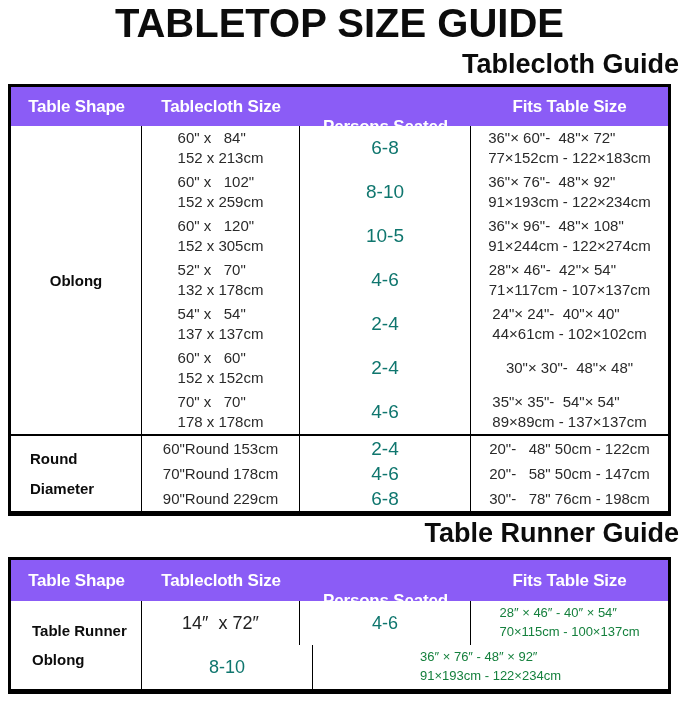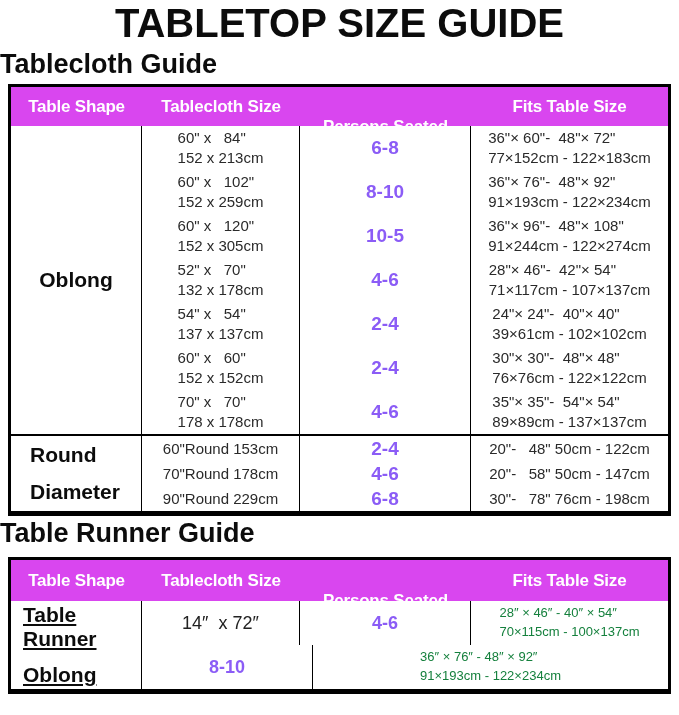--- a/index.html
+++ b/index.html
@@ -15,40 +15,40 @@
   .main-title {
     text-align: center;
     font-size: 40px;
     font-weight: 800;
     letter-spacing: 0px;
     padding-top: 2px;
     line-height: 1.08;
     color: #0c0c0c;
   }
   .section-title {
-    text-align: left;
+    text-align: right;
     font-size: 27px;
     font-weight: 700;
     line-height: 1.15;
     color: #0c0c0c;
   }
   .section-title.first { margin-top: 4px; }
   .section-title.second { margin-top: 2px; }
 
   .guide-table {
     margin: 4px 8px 0 8px;
     border: 3px solid #000;
     border-bottom-width: 5px;
     background: #fff;
   }
   .guide-table.second { margin-top: 8px; }
 
   .thead {
     display: flex;
-    background: #d946ef;
+    background: #8b5cf6;
     color: #fff;
     align-items: center;
   }
   .thead .hcell {
     text-align: center;
     font-weight: 700;
     font-size: 17px;
     letter-spacing: -0.2px;
   }
   .t1 .thead { height: 39px; }
@@ -62,26 +62,26 @@
   .section { display: flex; }
   .section-round { border-top: 2px solid #000; }
 
   .shape-cell {
     width: 131px;
     border-right: 1px solid #000;
     display: flex;
     flex-direction: column;
     justify-content: center;
     font-weight: 700;
-    font-size: 21px;
+    font-size: 15px;
     color: #0c0c0c;
   }
   .shape-cell.centered { align-items: center; }
   .shape-cell.lefty { align-items: flex-start; padding-left: 19px; gap: 13px; }
-  .t2 .shape-cell.lefty { gap: 12px; padding-left: 12px; text-decoration: underline; }
+  .t2 .shape-cell.lefty { gap: 12px; padding-left: 21px; }
 
   .rows { flex: 1; display: flex; flex-direction: column; }
   .row { display: flex; }
   .t1 .section-oblong .row { height: 44px; }
   .t1 .section-round .row { height: 25px; }
   .t2 .row { height: 44px; }
 
   .cell {
     display: flex;
     align-items: center;
@@ -102,22 +102,21 @@
     font-size: 15px;
     line-height: 1.38;
     color: #2a2a2a;
     white-space: pre;
   }
   .c4 .twoline span { font-size: 15px; }
   .t2 .c4 .twoline span { font-size: 13px; line-height: 1.45; color: #15803d; }
 
   .persons {
     font-size: 19px;
-    color: #8b5cf6;
-    font-weight: bold;
+    color: #0f766e;
   }
   .t2 .persons { font-size: 18px; }
 
   .oneline {
     font-size: 15px;
     color: #2a2a2a;
     white-space: pre;
   }
   .t2 .c2 .oneline { font-size: 18px; color: #222; text-align: center; }
 </style>
@@ -210,37 +209,36 @@
           <div class="cell c2 bordered">
             <div class="twoline">
               <span>54" x   54"</span>
               <span>137 x 137cm</span>
             </div>
           </div>
           <div class="cell c3 bordered persons">2-4</div>
           <div class="cell c4">
             <div class="twoline">
               <span>24"× 24"-  40"× 40"</span>
-              <span>39×61cm - 102×102cm</span>
+              <span>44×61cm - 102×102cm</span>
             </div>
           </div>
         </div>
 
         <div class="row">
           <div class="cell c2 bordered">
             <div class="twoline">
               <span>60" x   60"</span>
               <span>152 x 152cm</span>
             </div>
           </div>
           <div class="cell c3 bordered persons">2-4</div>
           <div class="cell c4">
             <div class="twoline">
               <span>30"× 30"-  48"× 48"</span>
-              <span>76×76cm - 122×122cm</span>
             </div>
           </div>
         </div>
 
         <div class="row">
           <div class="cell c2 bordered">
             <div class="twoline">
               <span>70" x   70"</span>
               <span>178 x 178cm</span>
             </div>

